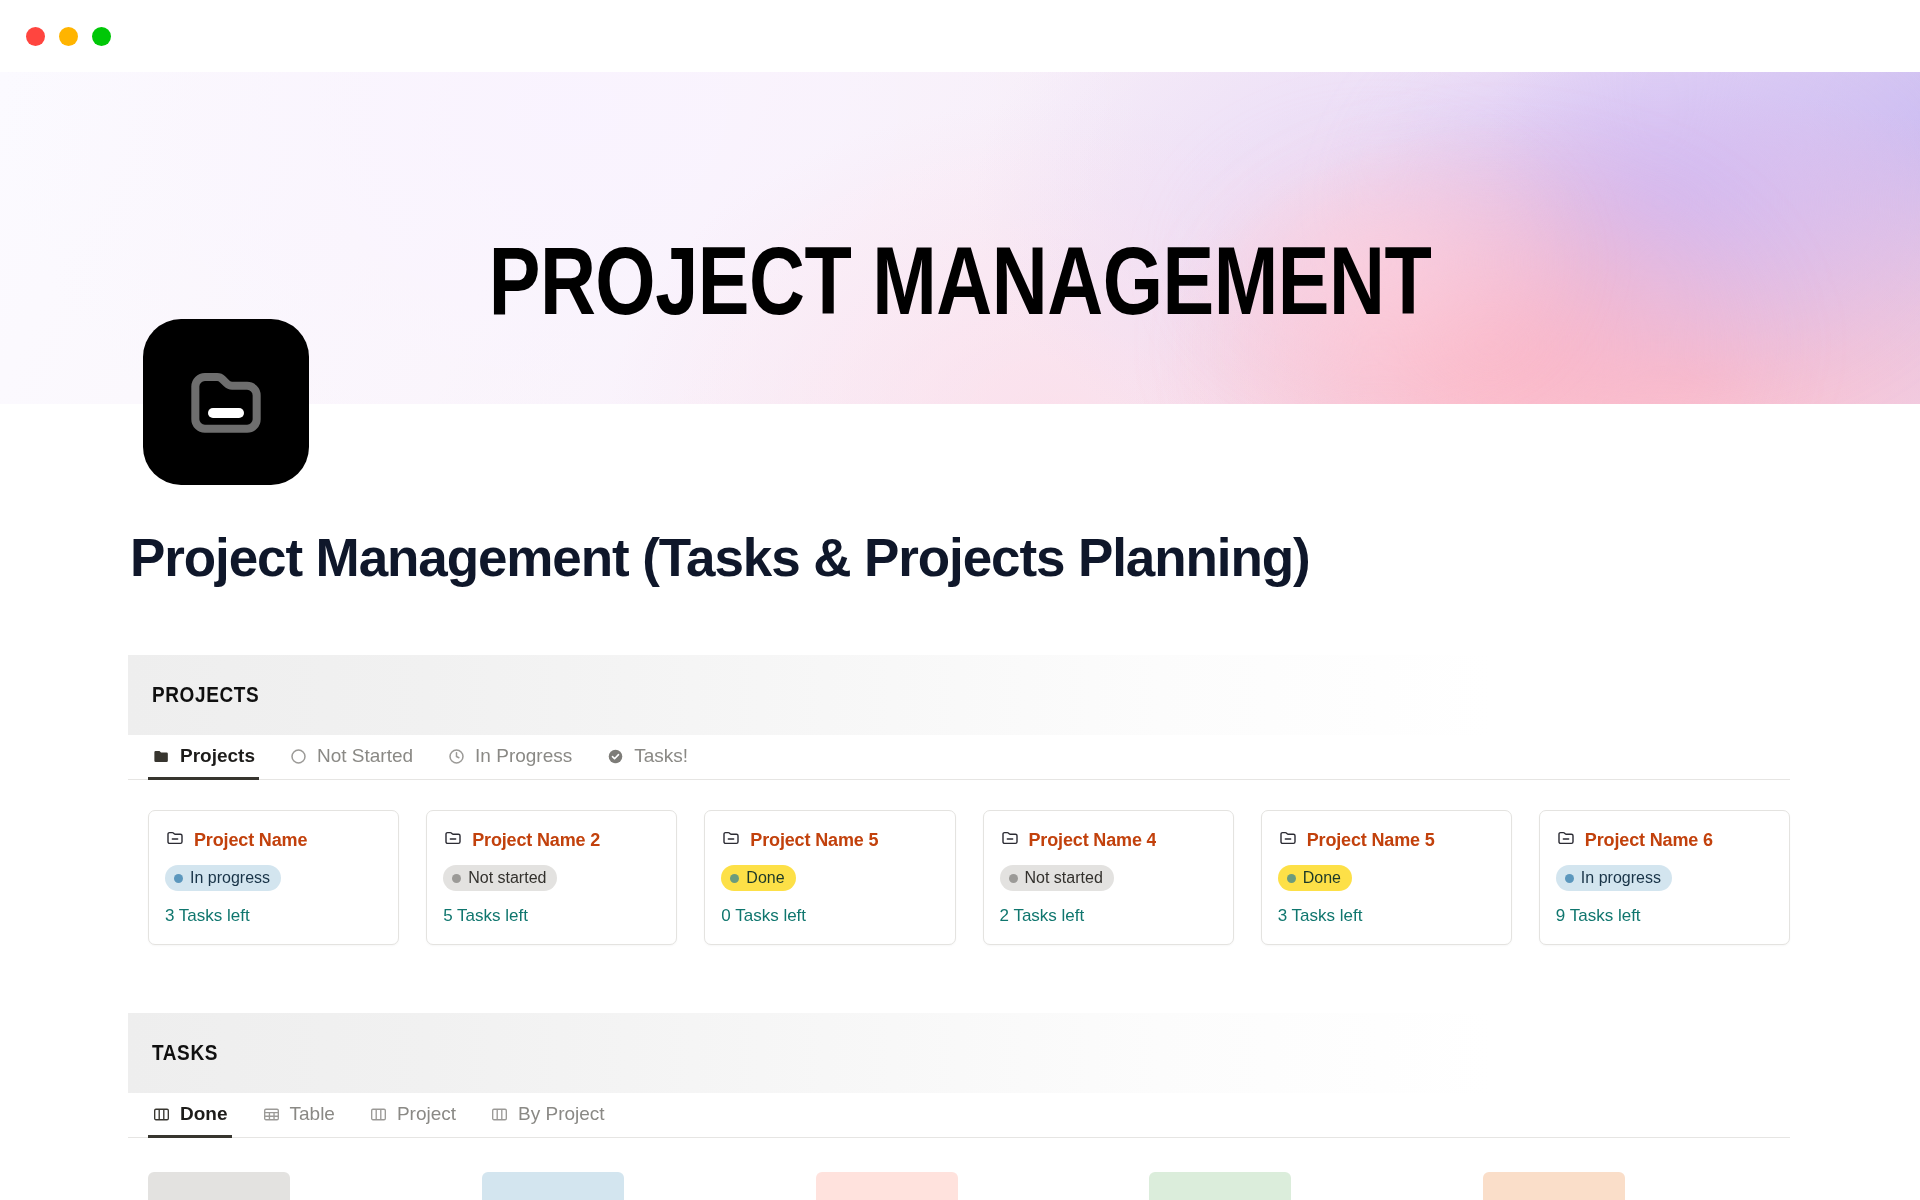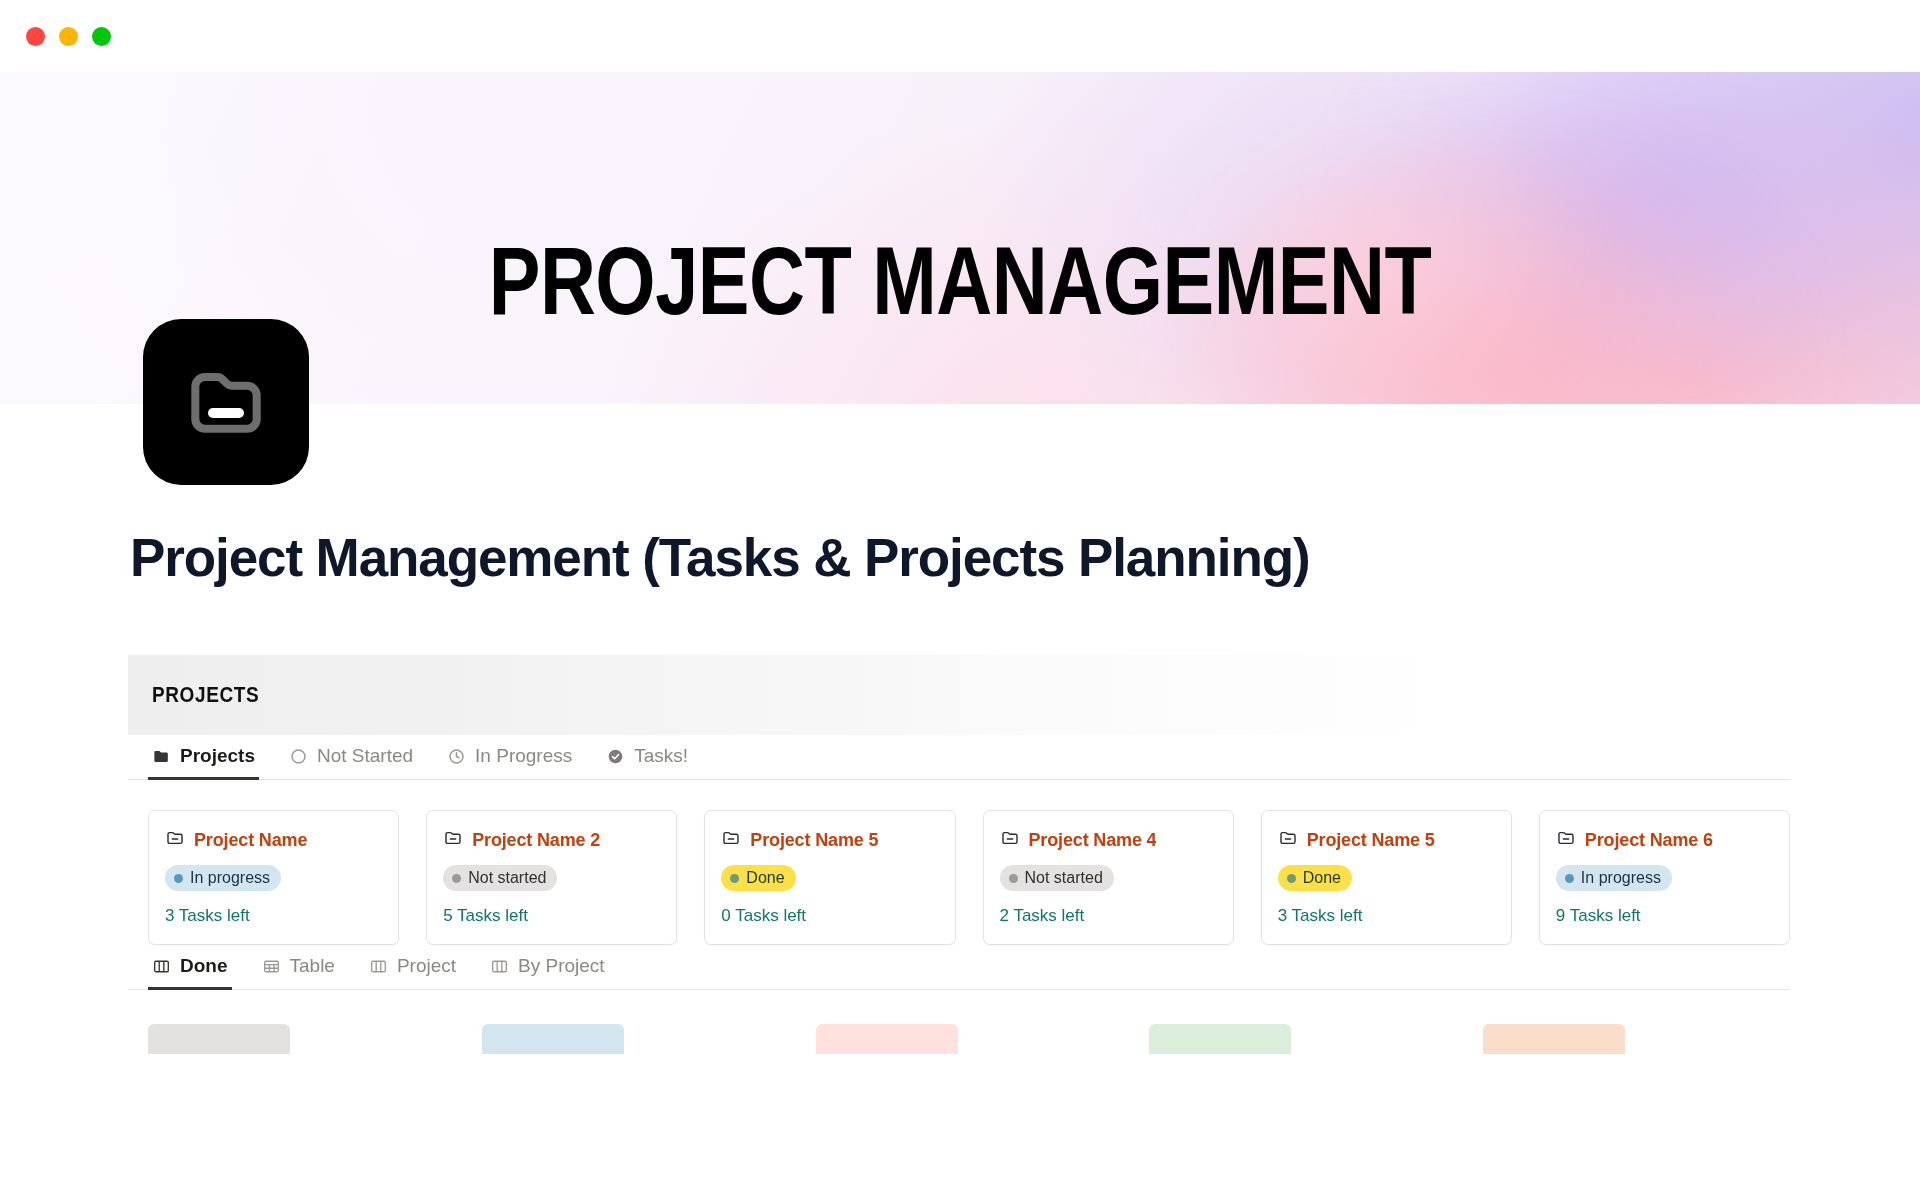--- a/index.html
+++ b/index.html
@@ -426,20 +426,23 @@
           <span class="p-card-name">Project Name 6</span>
         </div>
         <span class="pill pill-inprogress">
           <span class="dot"></span>
           <span>In progress</span>
         </span>
         <div class="p-card-meta">9 Tasks left</div>
       </div>
     </div>
 
+    <div class="section-bar">
+      <div class="section-bar-title">TASKS</div>
+    </div>
 
     <div class="tabs">
 
       <div class="tab active">
         <span>
           <svg width="19" height="19" viewBox="0 0 24 24" fill="none" stroke="#37352f" stroke-width="1.7">
             <rect x="3.4" y="5.4" width="17.2" height="13.2" rx="1.6"></rect>
             <path d="M9.1 5.4v13.2M14.9 5.4v13.2"></path>
           </svg>
         </span>

